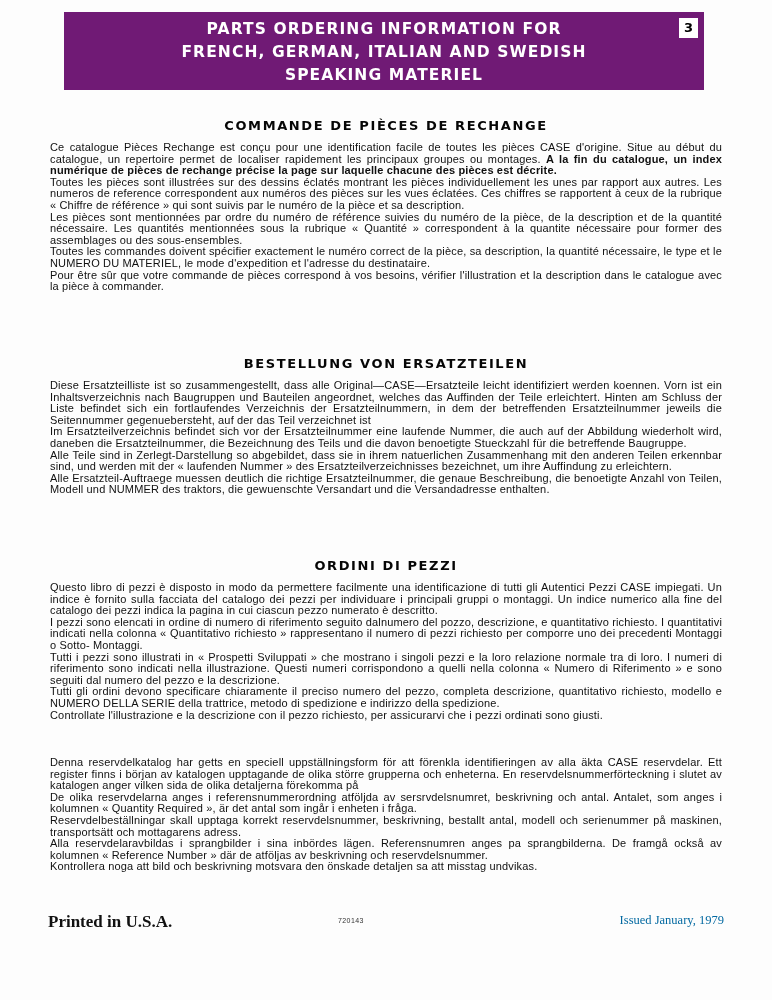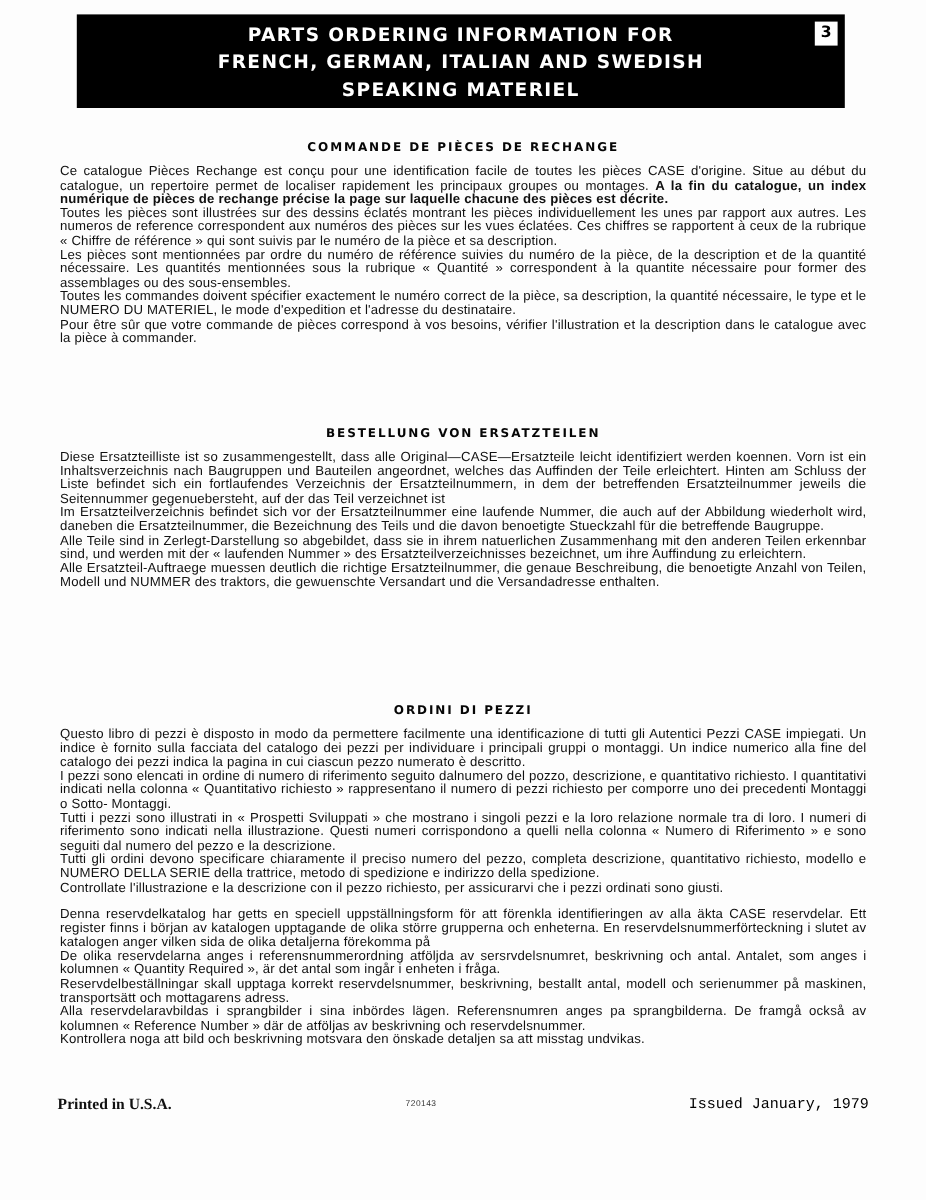--- a/index.html
+++ b/index.html
@@ -24,21 +24,21 @@
     background: #fdfdfd;
   }
 
   
   .banner {
     position: absolute;
     left: 64px;
     top: 12px;
     width: 640px;
     height: 78px;
-    background: #000000;
+    background: #701a75;
     color: #ffffff;
     box-sizing: border-box;
     padding-top: 6px;
   }
   .banner-line {
     text-align: center;
     font-weight: bold;
     font-size: 15.5px;
     letter-spacing: 1.1px;
     line-height: 23px;
@@ -62,21 +62,21 @@
 
   
   .section {
     position: absolute;
     left: 50px;
     width: 672px;
   }
   .section-title {
     text-align: center;
     font-weight: bold;
-    font-size: 10px;
+    font-size: 13px;
     letter-spacing: 1.6px;
     font-family: "DejaVu Sans", sans-serif;
     margin-bottom: 9px;
     color: #060606;
   }
   .body-text {
     font-size: 11px;
     line-height: 11.6px;
     text-align: justify;
     color: #101010;
@@ -100,39 +100,39 @@
     top: 912px;
     width: 676px;
     height: 22px;
   }
   .footer-left {
     position: absolute;
     left: 0;
     top: 0;
     font-family: "Liberation Serif", serif;
     font-weight: bold;
-    font-size: 13px;
+    font-size: 17px;
     color: #111;
   }
   .footer-center {
     position: absolute;
     left: 290px;
     top: 5px;
     font-size: 7px;
     color: #333;
     font-family: "Liberation Sans", sans-serif;
     letter-spacing: 0.4px;
   }
   .footer-right {
     position: absolute;
     right: 0;
     top: 1px;
     font-size: 12.5px;
-    color: #000000;
-    font-family: Liberation Mono, monospace;
+    color: #0369a1;
+    font-family: Liberation Serif, serif;
   }
 </style>
 </head>
 <body>
 
 <div class="page">
 
   <div class="banner">
     <div class="banner-line">PARTS ORDERING INFORMATION FOR</div>
     <div class="banner-line">FRENCH, GERMAN, ITALIAN AND SWEDISH</div>
@@ -154,21 +154,21 @@
   <div class="section" style="top:356px;">
     <div class="section-title">BESTELLUNG  VON  ERSATZTEILEN</div>
     <div class="body-text">
       <p><span>Diese Ersatzteilliste ist so zusammengestellt, dass alle Original—CASE—Ersatzteile leicht identifiziert werden koennen. Vorn ist ein Inhaltsverzeichnis nach Baugruppen und Bauteilen angeordnet, welches das Auffinden der Teile erleichtert. Hinten am Schluss der Liste befindet sich ein fortlaufendes Verzeichnis der Ersatzteilnummern, in dem der betreffenden Ersatzteilnummer jeweils die Seitennummer gegenuebersteht, auf der das Teil verzeichnet ist</span></p>
       <p><span>Im Ersatzteilverzeichnis befindet sich vor der Ersatzteilnummer eine laufende Nummer, die auch auf der Abbildung wiederholt wird, daneben die Ersatzteilnummer, die Bezeichnung des Teils und die davon benoetigte Stueckzahl für die betreffende Baugruppe.</span></p>
       <p><span>Alle Teile sind in Zerlegt-Darstellung so abgebildet, dass sie in ihrem natuerlichen Zusammenhang mit den anderen Teilen erkennbar sind, und werden mit der « laufenden Nummer » des Ersatzteilverzeichnisses bezeichnet, um ihre Auffindung zu erleichtern.</span></p>
       <p><span>Alle Ersatzteil-Auftraege muessen deutlich die richtige Ersatzteilnummer, die genaue Beschreibung, die benoetigte Anzahl von Teilen, Modell und NUMMER des traktors, die gewuenschte Versandart und die Versandadresse enthalten.</span></p>
     </div>
   </div>
 
-  <div class="section" style="top:587px;">
+  <div class="section" style="top:558px;">
     <div class="section-title">ORDINI  DI  PEZZI</div>
     <div class="body-text">
       <p><span>Questo libro di pezzi è disposto in modo da permettere facilmente una identificazione di tutti gli Autentici Pezzi CASE impiegati. Un indice è fornito sulla facciata del catalogo dei pezzi per individuare i principali gruppi o montaggi. Un indice numerico alla fine del catalogo dei pezzi indica la pagina in cui ciascun pezzo numerato è descritto.</span></p>
       <p><span>I pezzi sono elencati in ordine di numero di riferimento seguito dalnumero del pozzo, descrizione, e quantitativo richiesto. I quantitativi indicati nella colonna « Quantitativo richiesto » rappresentano il numero di pezzi richiesto per comporre uno dei precedenti Montaggi o Sotto- Montaggi.</span></p>
       <p><span>Tutti i pezzi sono illustrati in « Prospetti Sviluppati » che mostrano i singoli pezzi e la loro relazione normale tra di loro. I numeri di riferimento sono indicati nella illustrazione. Questi numeri corrispondono a quelli nella colonna « Numero di Riferimento » e sono seguiti dal numero del pezzo e la descrizione.</span></p>
       <p><span>Tutti gli ordini devono specificare chiaramente il preciso numero del pezzo, completa descrizione, quantitativo richiesto, modello e NUMERO DELLA SERIE della trattrice, metodo di spedizione e indirizzo della spedizione.</span></p>
       <p><span>Controllate l'illustrazione e la descrizione con il pezzo richiesto, per assicurarvi che i pezzi ordinati sono giusti.</span></p>
     </div>
   </div>
 

